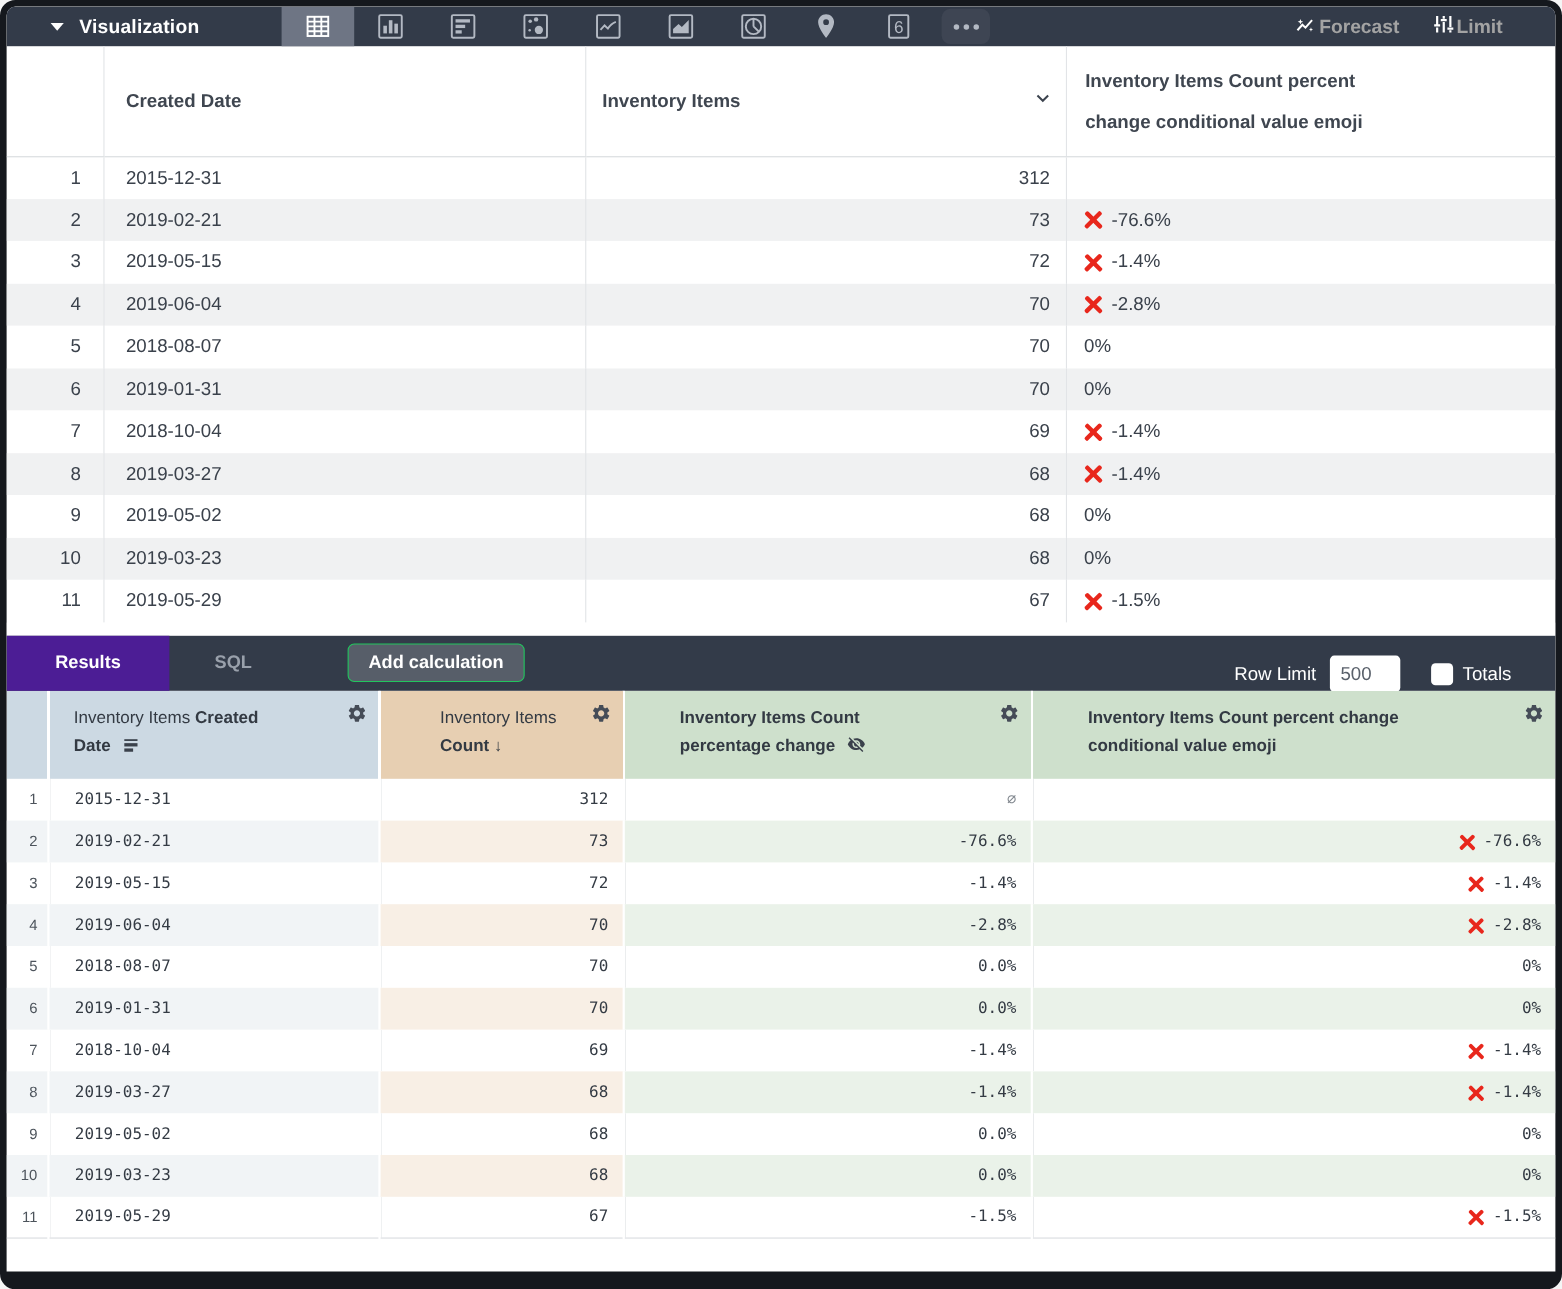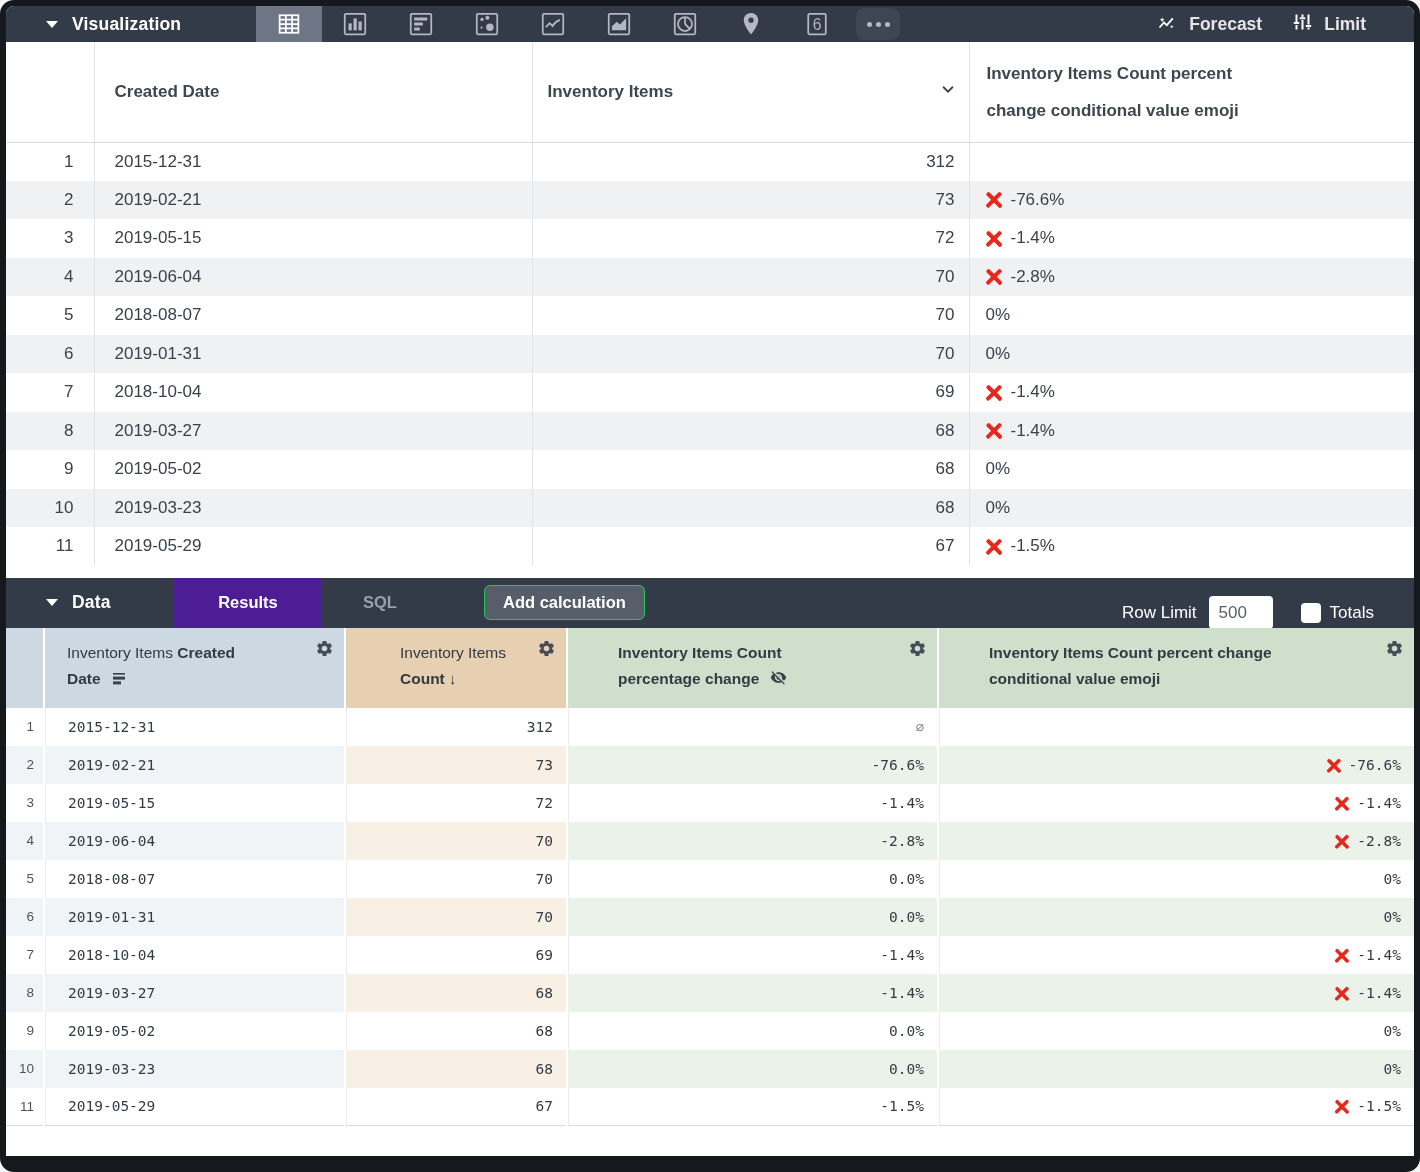--- a/index.html
+++ b/index.html
@@ -20,21 +20,21 @@
   .caret{ width:0; height:0; border-left:6px solid transparent; border-right:6px solid transparent; border-top:7px solid #fff; }
   
   .vis-types{ display:flex; align-items:stretch; }
   .vis-tile{ width:66px; display:flex; align-items:center; justify-content:center; cursor:pointer; background:transparent; border:none; }
   .vis-tile.selected{ background:#6e7584; }
   .vis-tile svg{ display:block; }
   .more-tile{ width:56px; display:flex; align-items:center; justify-content:center; border:none; background:transparent; cursor:pointer;}
   .more-pill{ background:#3e4553; border-radius:8px; width:44px; height:32px; display:flex; align-items:center; justify-content:center; gap:4px;}
   .more-pill i{ width:5px;height:5px;border-radius:50%;background:#b3b9c3;display:block;}
   .bar-spacer{ flex:1; }
-  .bar-btn{ display:flex; align-items:center; gap:10px; background:none; border:none; color:#e5e5e5; font-size:17.5px; font-weight:600; cursor:pointer; padding:0 14px;}
+  .bar-btn{ display:flex; align-items:center; background:none; border:none; color:#a3a3a3; font-size:17.5px; font-weight:600; cursor:pointer; padding:0 14px;}
   .vis-bar .edit-btn{ margin-right:34px; }
   
   .tab{ display:flex; align-items:center; justify-content:center; font-size:16.5px; font-weight:600; border:none; background:transparent; color:#fff; cursor:pointer;}
   .tab-results{ width:148px; background:#4c1d95; }
   .tab-sql{ width:116px; color:#99a0ab; }
   .add-calc-btn{ align-self:center; margin-left:46px; height:35px; padding:0 18px; background:#575e69; border:1px solid #22c55e; border-radius:6px; color:#fff; font-size:16.5px; font-weight:600; cursor:pointer;}
   .row-limit-wrap{ display:flex; align-items:center; padding-right:40px;margin-top:20px; }
   .row-limit-label{ font-size:17px; font-weight:500; }
   .row-limit-input{ width:64px; height:33px; margin-left:12px; border:none; border-radius:4px; background:#fff; color:#5a616b; font-size:17px; padding:0 10px; font-family:"Liberation Sans",sans-serif;}
   .totals-checkbox{ appearance:none; width:20px; height:20px; border-radius:4px; background:#fff; margin-left:28px; cursor:pointer;}
@@ -373,24 +373,20 @@
             </span>
           </td>
         </tr>
 
     </tbody>
   </table>
 
   <div class="gap"></div>
 
   <div class="darkbar data-bar">
-    <div class="bar-title">
-      <span class="caret"></span>
-      <span class="bar-title-label">Data</span>
-    </div>
     <button class="tab tab-results">Results</button>
     <button class="tab tab-sql">SQL</button>
     <button class="add-calc-btn">Add calculation</button>
     <div class="bar-spacer"></div>
     <div class="row-limit-wrap">
       <span class="row-limit-label">Row Limit</span>
       <input class="row-limit-input" value="500" style="">
       <input type="checkbox" class="totals-checkbox" style="">
       <span class="totals-label">Totals</span>
     </div>

